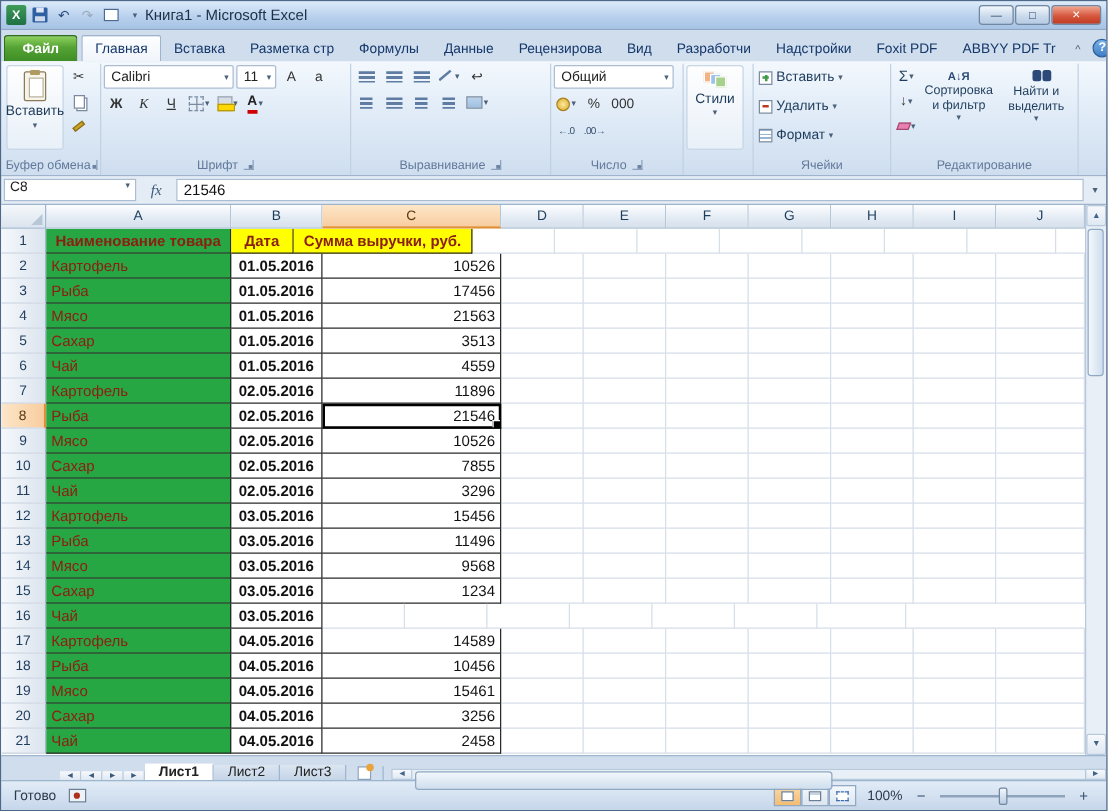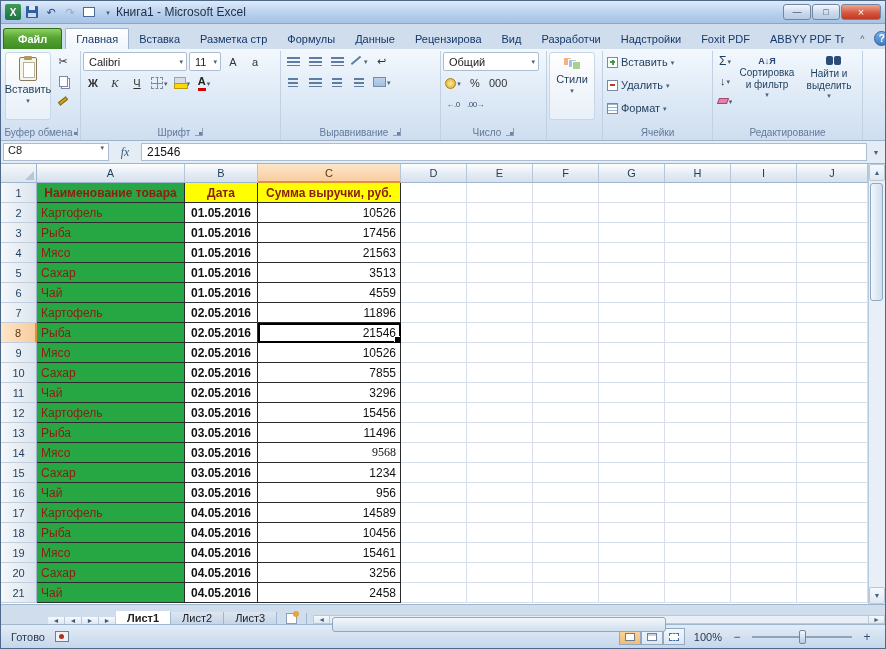--- a/index.html
+++ b/index.html
@@ -487,21 +487,21 @@
           <div class="colhead" style="width: 66px;">G</div>
           <div class="colhead" style="width: 66px;">H</div>
           <div class="colhead" style="width: 66px;">I</div>
           <div class="colhead" style="width: 71px;">J</div>
           <div class="colfill"></div>
       </div>
       <div class="grid-body">
           <div class="grow">
             <div class="rowhead">1</div>
             <div class="cell cA hrow" style="width: 148px;">Наименование товара</div>
-            <div class="cell cB hrow yel" style="width: 73px;">Дата</div>
+            <div class="cell cB hrow yel" style="width: 50px;">Дата</div>
             <div class="cell cC hrow yel" style="width: 143px;">Сумма выручки, руб.</div>
             <div class="cell" style="width: 66px;"></div>
             <div class="cell" style="width: 66px;"></div>
             <div class="cell" style="width: 66px;"></div>
             <div class="cell" style="width: 66px;"></div>
             <div class="cell" style="width: 66px;"></div>
             <div class="cell" style="width: 66px;"></div>
             <div class="cell" style="width: 71px;"></div>
             <div class="cell gfill"></div>
           </div>
@@ -670,21 +670,21 @@
             <div class="cell" style="width: 66px;"></div>
             <div class="cell" style="width: 66px;"></div>
             <div class="cell" style="width: 66px;"></div>
             <div class="cell" style="width: 71px;"></div>
             <div class="cell gfill"></div>
           </div>
           <div class="grow">
             <div class="rowhead">14</div>
             <div class="cell cA" style="width: 148px;">Мясо</div>
             <div class="cell cB" style="width: 73px;">03.05.2016</div>
-            <div class="cell cC" style="width: 143px; font-family: Liberation Serif, serif;">9568</div>
+            <div class="cell cC" style="width: 143px;">9568</div>
             <div class="cell" style="width: 66px;"></div>
             <div class="cell" style="width: 66px;"></div>
             <div class="cell" style="width: 66px;"></div>
             <div class="cell" style="width: 66px;"></div>
             <div class="cell" style="width: 66px;"></div>
             <div class="cell" style="width: 66px;"></div>
             <div class="cell" style="width: 71px;"></div>
             <div class="cell gfill"></div>
           </div>
           <div class="grow">
@@ -698,21 +698,20 @@
             <div class="cell" style="width: 66px;"></div>
             <div class="cell" style="width: 66px;"></div>
             <div class="cell" style="width: 66px;"></div>
             <div class="cell" style="width: 71px;"></div>
             <div class="cell gfill"></div>
           </div>
           <div class="grow">
             <div class="rowhead">16</div>
             <div class="cell cA" style="width: 148px;">Чай</div>
             <div class="cell cB" style="width: 73px;">03.05.2016</div>
-            <div class="cell cC" style="width: 143px;">956</div>
             <div class="cell" style="width: 66px;"></div>
             <div class="cell" style="width: 66px;"></div>
             <div class="cell" style="width: 66px;"></div>
             <div class="cell" style="width: 66px;"></div>
             <div class="cell" style="width: 66px;"></div>
             <div class="cell" style="width: 66px;"></div>
             <div class="cell" style="width: 71px;"></div>
             <div class="cell gfill"></div>
           </div>
           <div class="grow">

